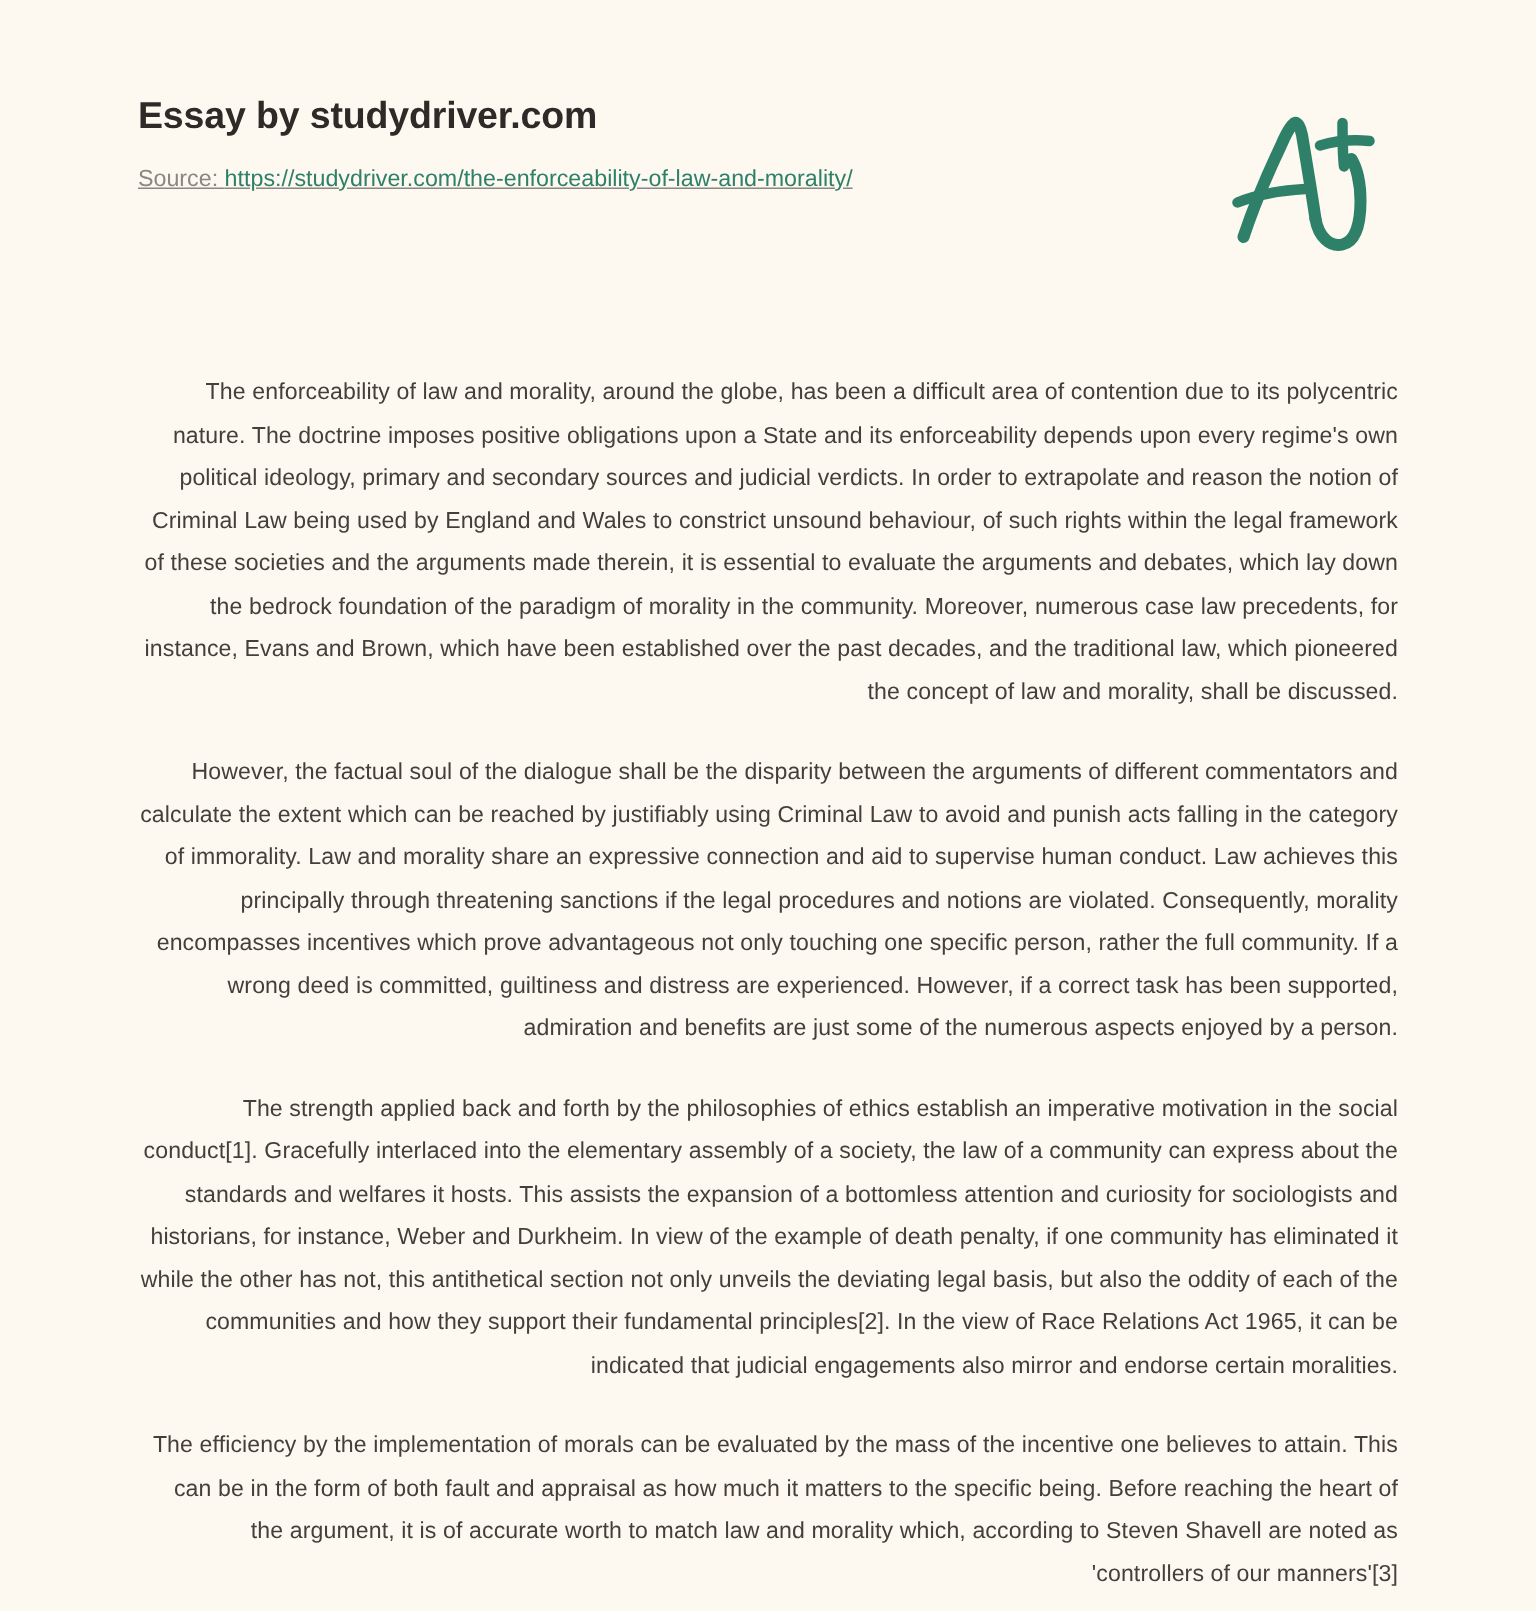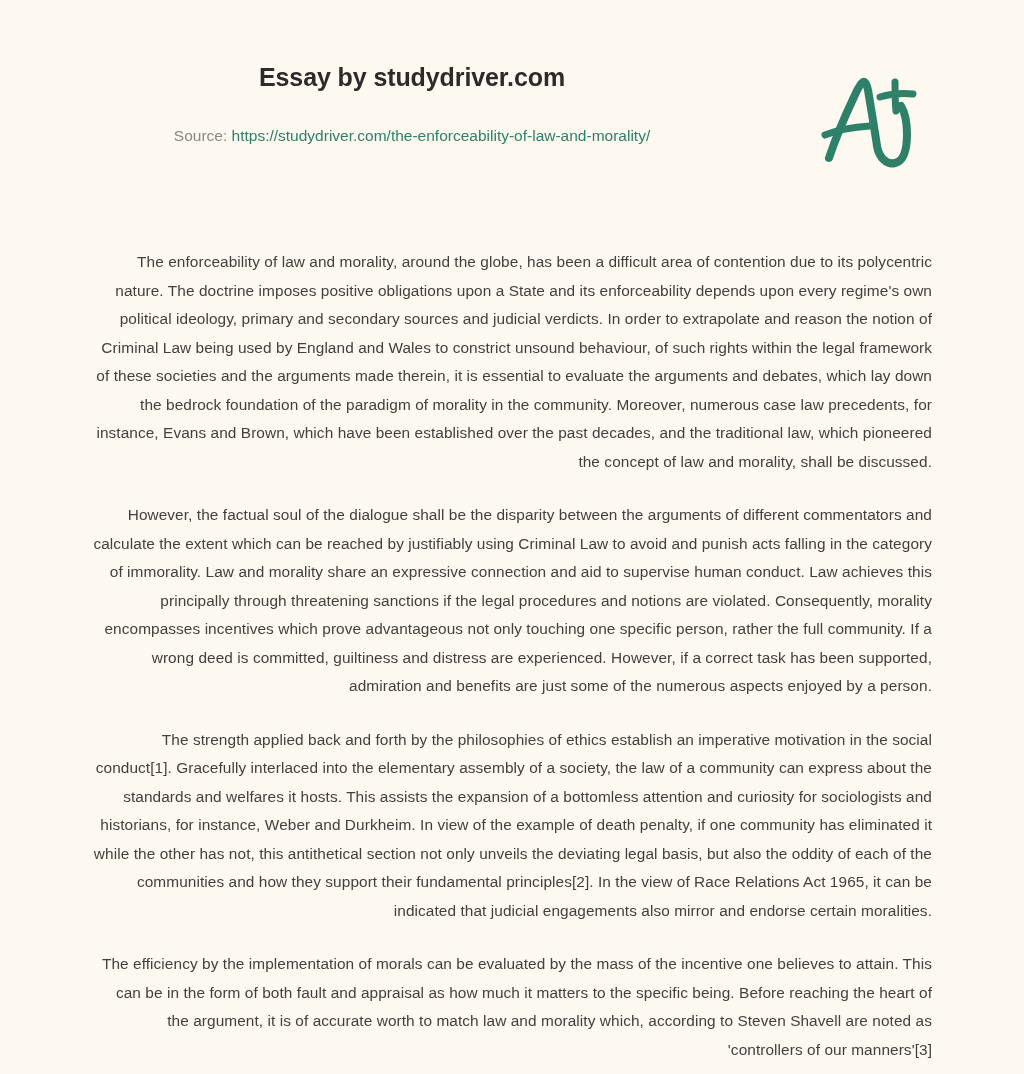--- a/index.html
+++ b/index.html
@@ -23,45 +23,45 @@
     box-sizing: border-box;
   }
 
   
   .header {
     position: absolute;
     left: 0;
     top: 0;
     width: 1024px;
     height: 200px;
-    text-align: center;
   }
 
   .brand-block {
     position: absolute;
     left: 92px;
     top: 62px;
     width: 640px;
   }
 
   .brand-title {
     font-size: 25px;
     font-weight: bold;
     color: #2d2a28;
     letter-spacing: -0.1px;
     line-height: 1.2;
     margin: 0;
   }
 
   .source-line {
-    margin-top: 34px;
+    margin-top: 18px;
     font-size: 15.5px;
     line-height: 1.35;
     color: #8b8782;
     white-space: nowrap;
+    text-decoration: underline;
   }
 
   .source-label {
     color: #8b8782;
   }
 
   .source-url {
     color: #2e8069;
     text-decoration: none;
   }

